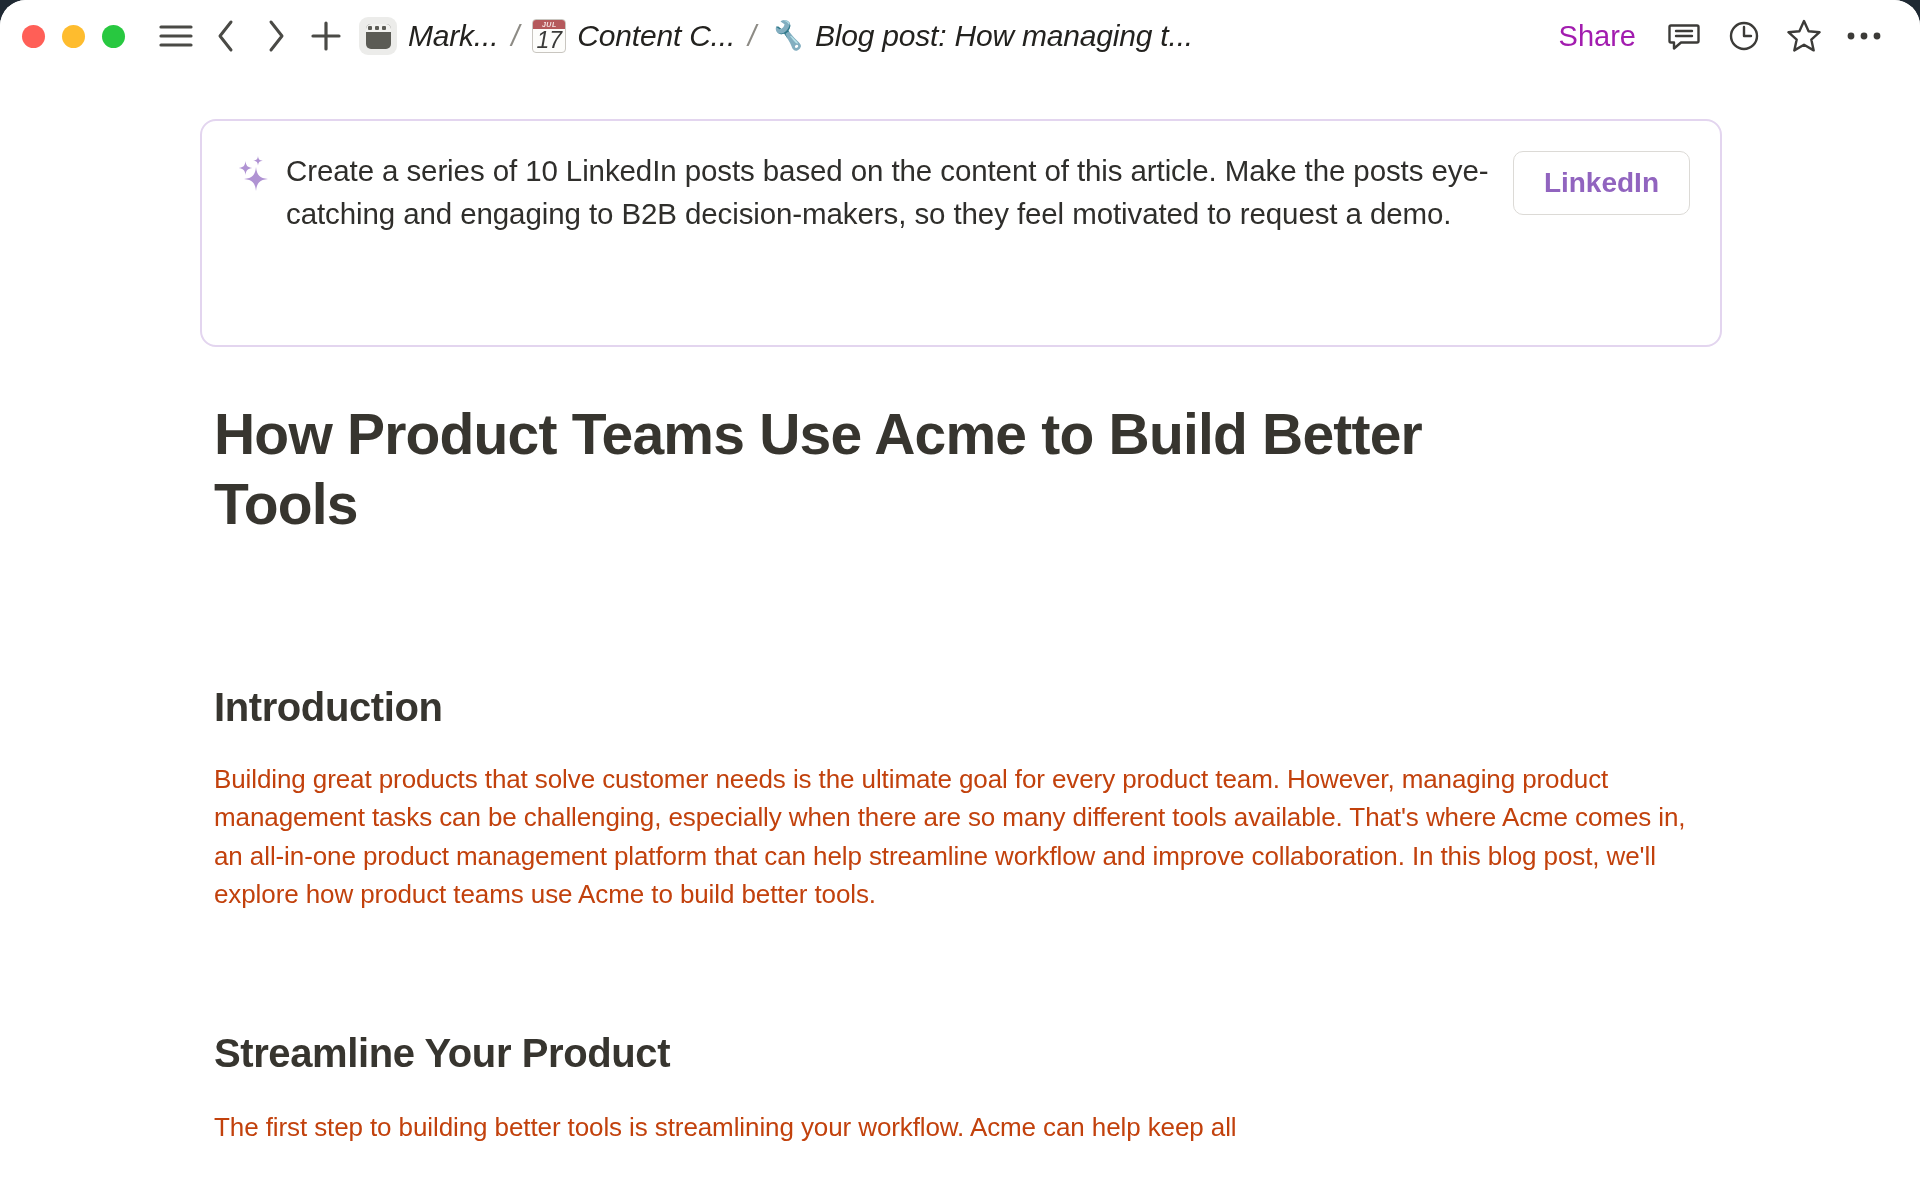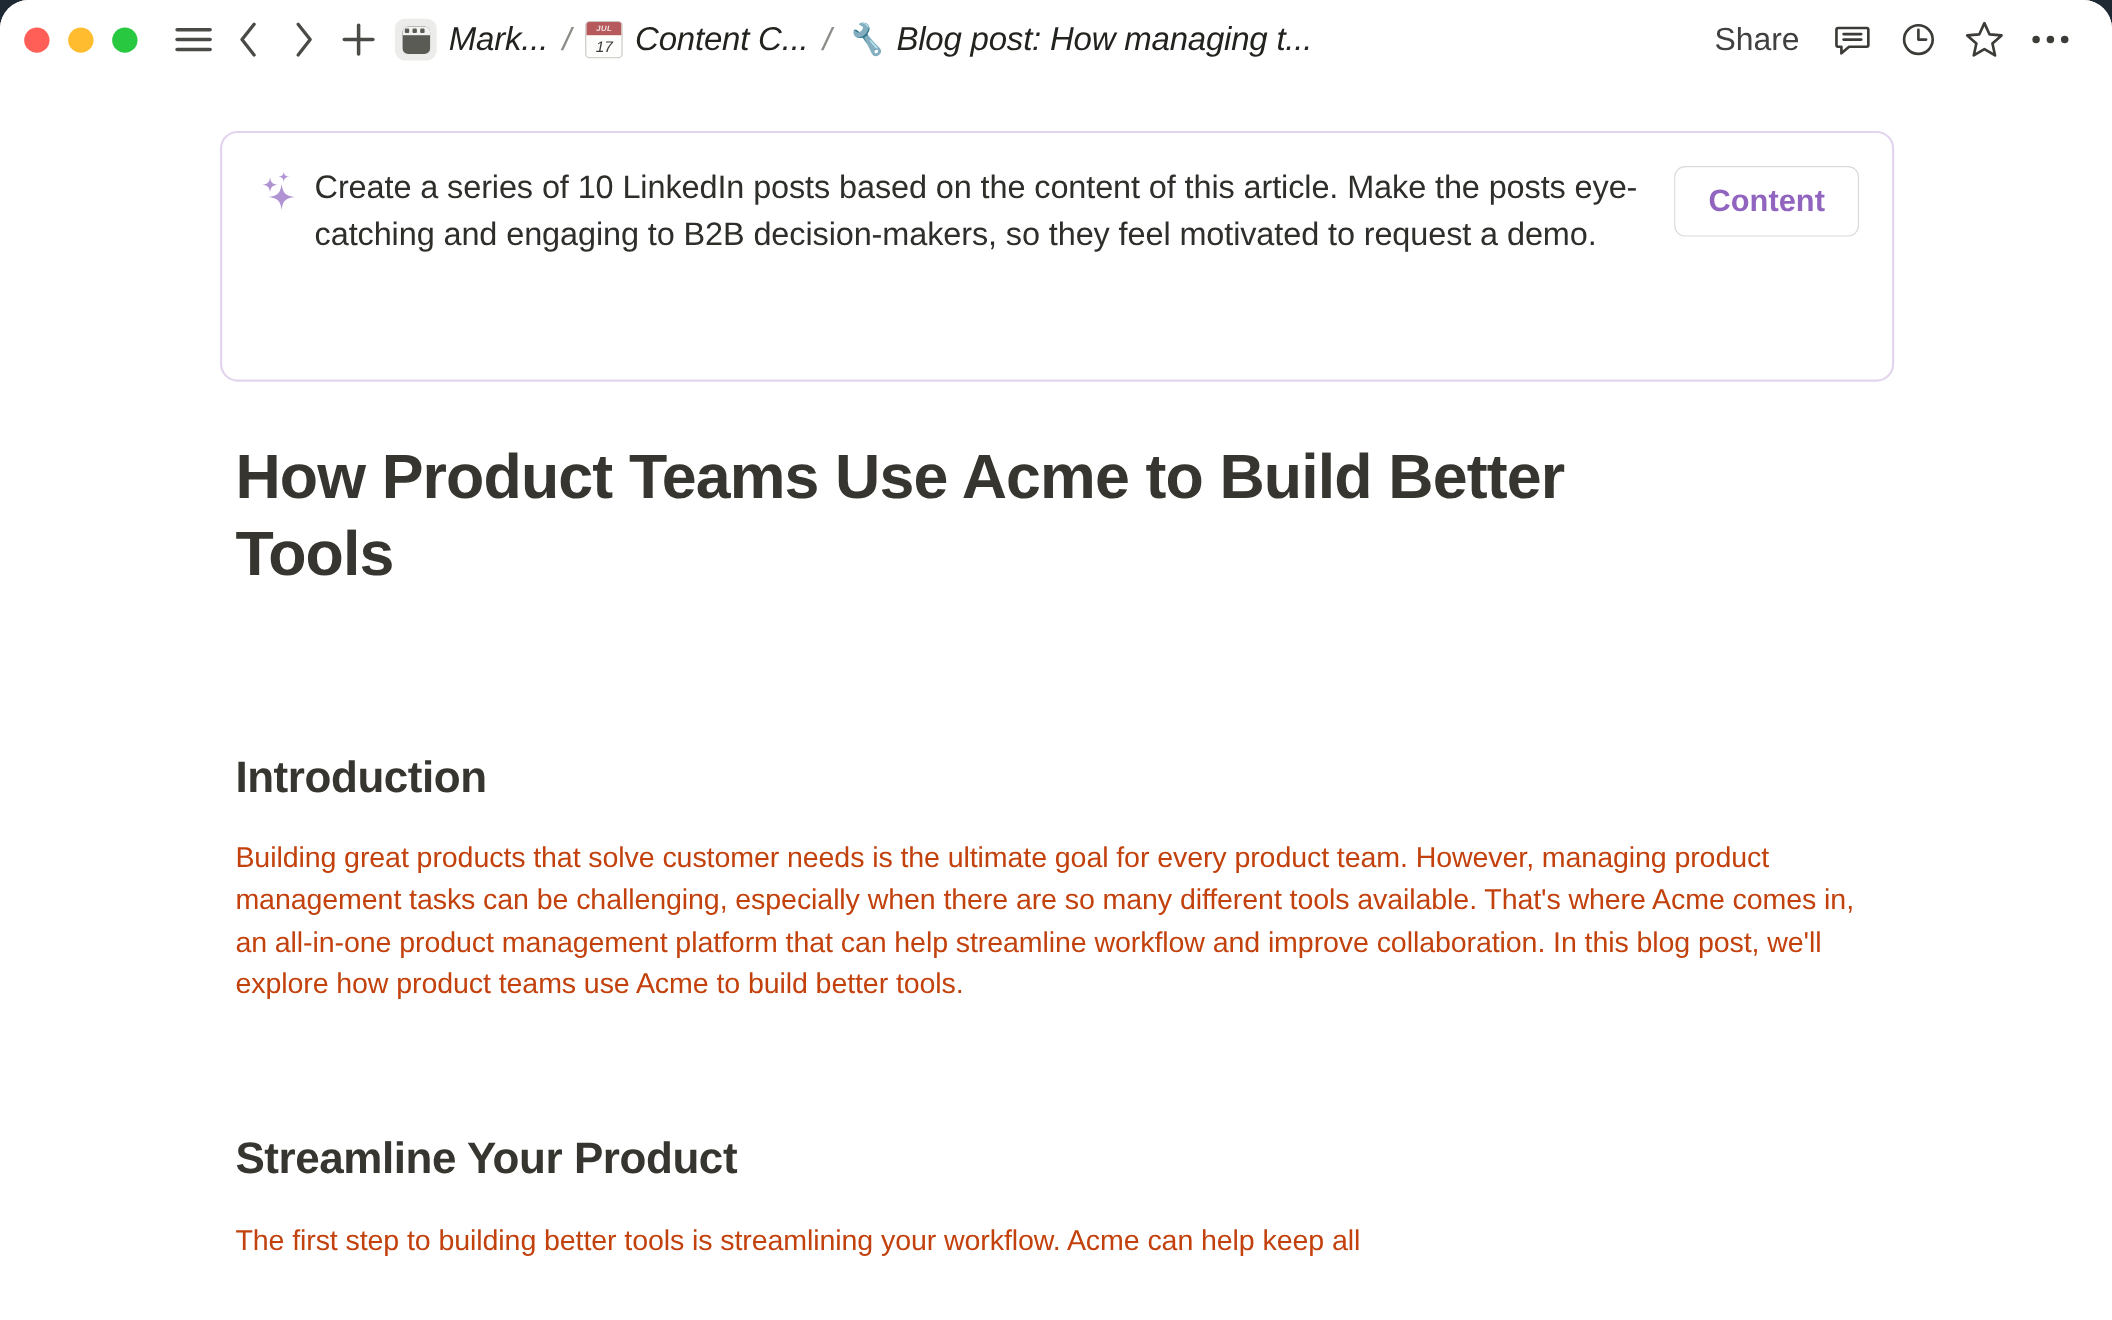--- a/index.html
+++ b/index.html
@@ -132,36 +132,36 @@
     background: #b5595c;
     color: #f5e3e3;
     font-size: 7px;
     font-weight: bold;
     display: flex; align-items: center; justify-content: center;
     letter-spacing: 0.5px;
   }
   .cal-num {
     flex: 1;
     display: flex; align-items: center; justify-content: center;
-    font-size: 14px;
+    font-size: 23px;
     color: #3a3a38;
     line-height: 1;
   }
 
   .wrench-icon { font-size: 28px; line-height: 1; }
 
   .titlebar-right {
     margin-left: auto;
     display: flex;
     align-items: center;
     gap: 4px;
   }
   .share-btn {
     font-size: 29px;
-    color: #404040;
+    color: #a21caf;
     padding: 8px 16px;
     cursor: pointer;
     white-space: nowrap;
   }
   .tb-icon {
     width: 56px; height: 56px;
     display: flex; align-items: center; justify-content: center;
     cursor: pointer;
     color: #3c3b38;
   }
@@ -353,21 +353,21 @@
     <div class="sparkle-wrap">
       <svg width="40" height="44" viewBox="0 0 40 44" fill="#b093d3">
         <path d="M22 12 C23 20.5 25.5 23 34 24 C25.5 25 23 27.5 22 36 C21 27.5 18.5 25 10 24 C18.5 23 21 20.5 22 12 Z"></path>
         <path d="M11.5 6 C12.1 11 13.6 12.4 18.6 13 C13.6 13.6 12.1 15.1 11.5 20 C10.9 15.1 9.4 13.6 4.4 13 C9.4 12.4 10.9 11 11.5 6 Z"></path>
         <path d="M24 1 C24.4 4.4 25.4 5.3 28.8 5.7 C25.4 6.1 24.4 7.1 24 10.5 C23.6 7.1 22.6 6.1 19.2 5.7 C22.6 5.3 23.6 4.4 24 1 Z"></path>
       </svg>
     </div>
 
     <div class="ai-text">Create a series of 10 LinkedIn posts based on the content of this article. Make the posts eye-catching and engaging to B2B decision-makers, so they feel motivated to request a demo.</div>
 
-    <button class="generate-btn">Content</button>
+    <button class="generate-btn">LinkedIn</button>
   </div>
 
   <div class="doc">
 
     <h1 class="doc-title">How Product Teams Use Acme to Build Better Tools</h1>
 
     <div class="sp-1"></div>
 
     <h2 class="doc-h2">Introduction</h2>
     <div class="sp-2"></div>

